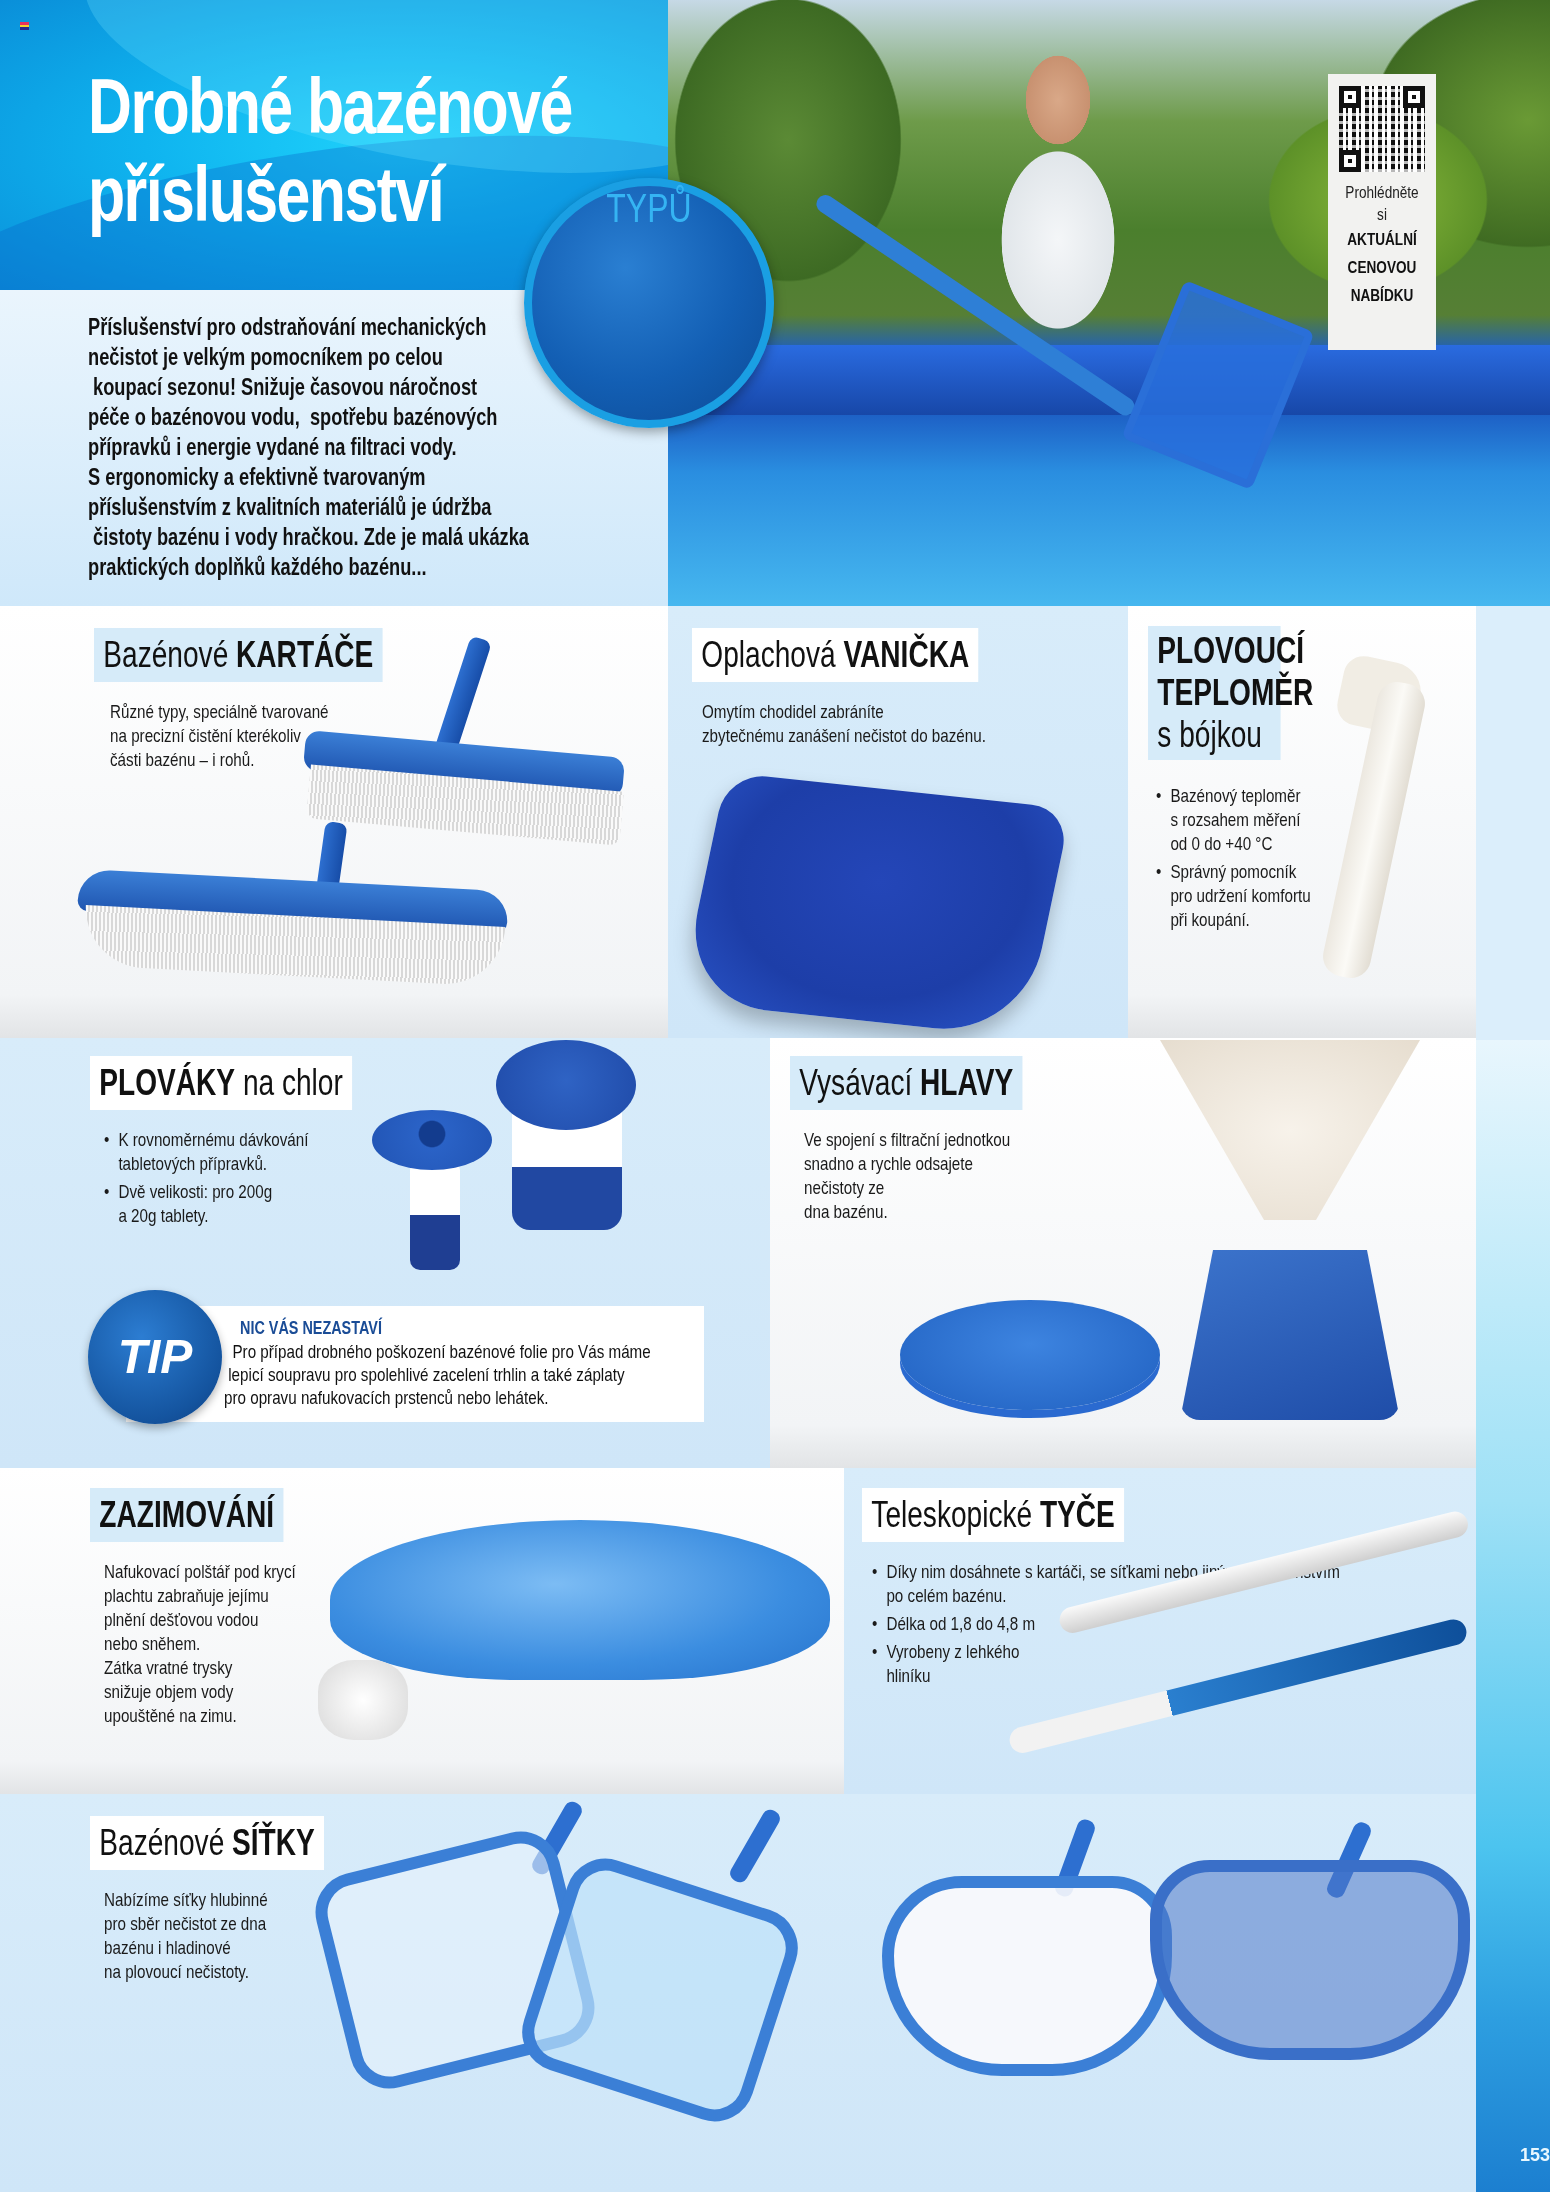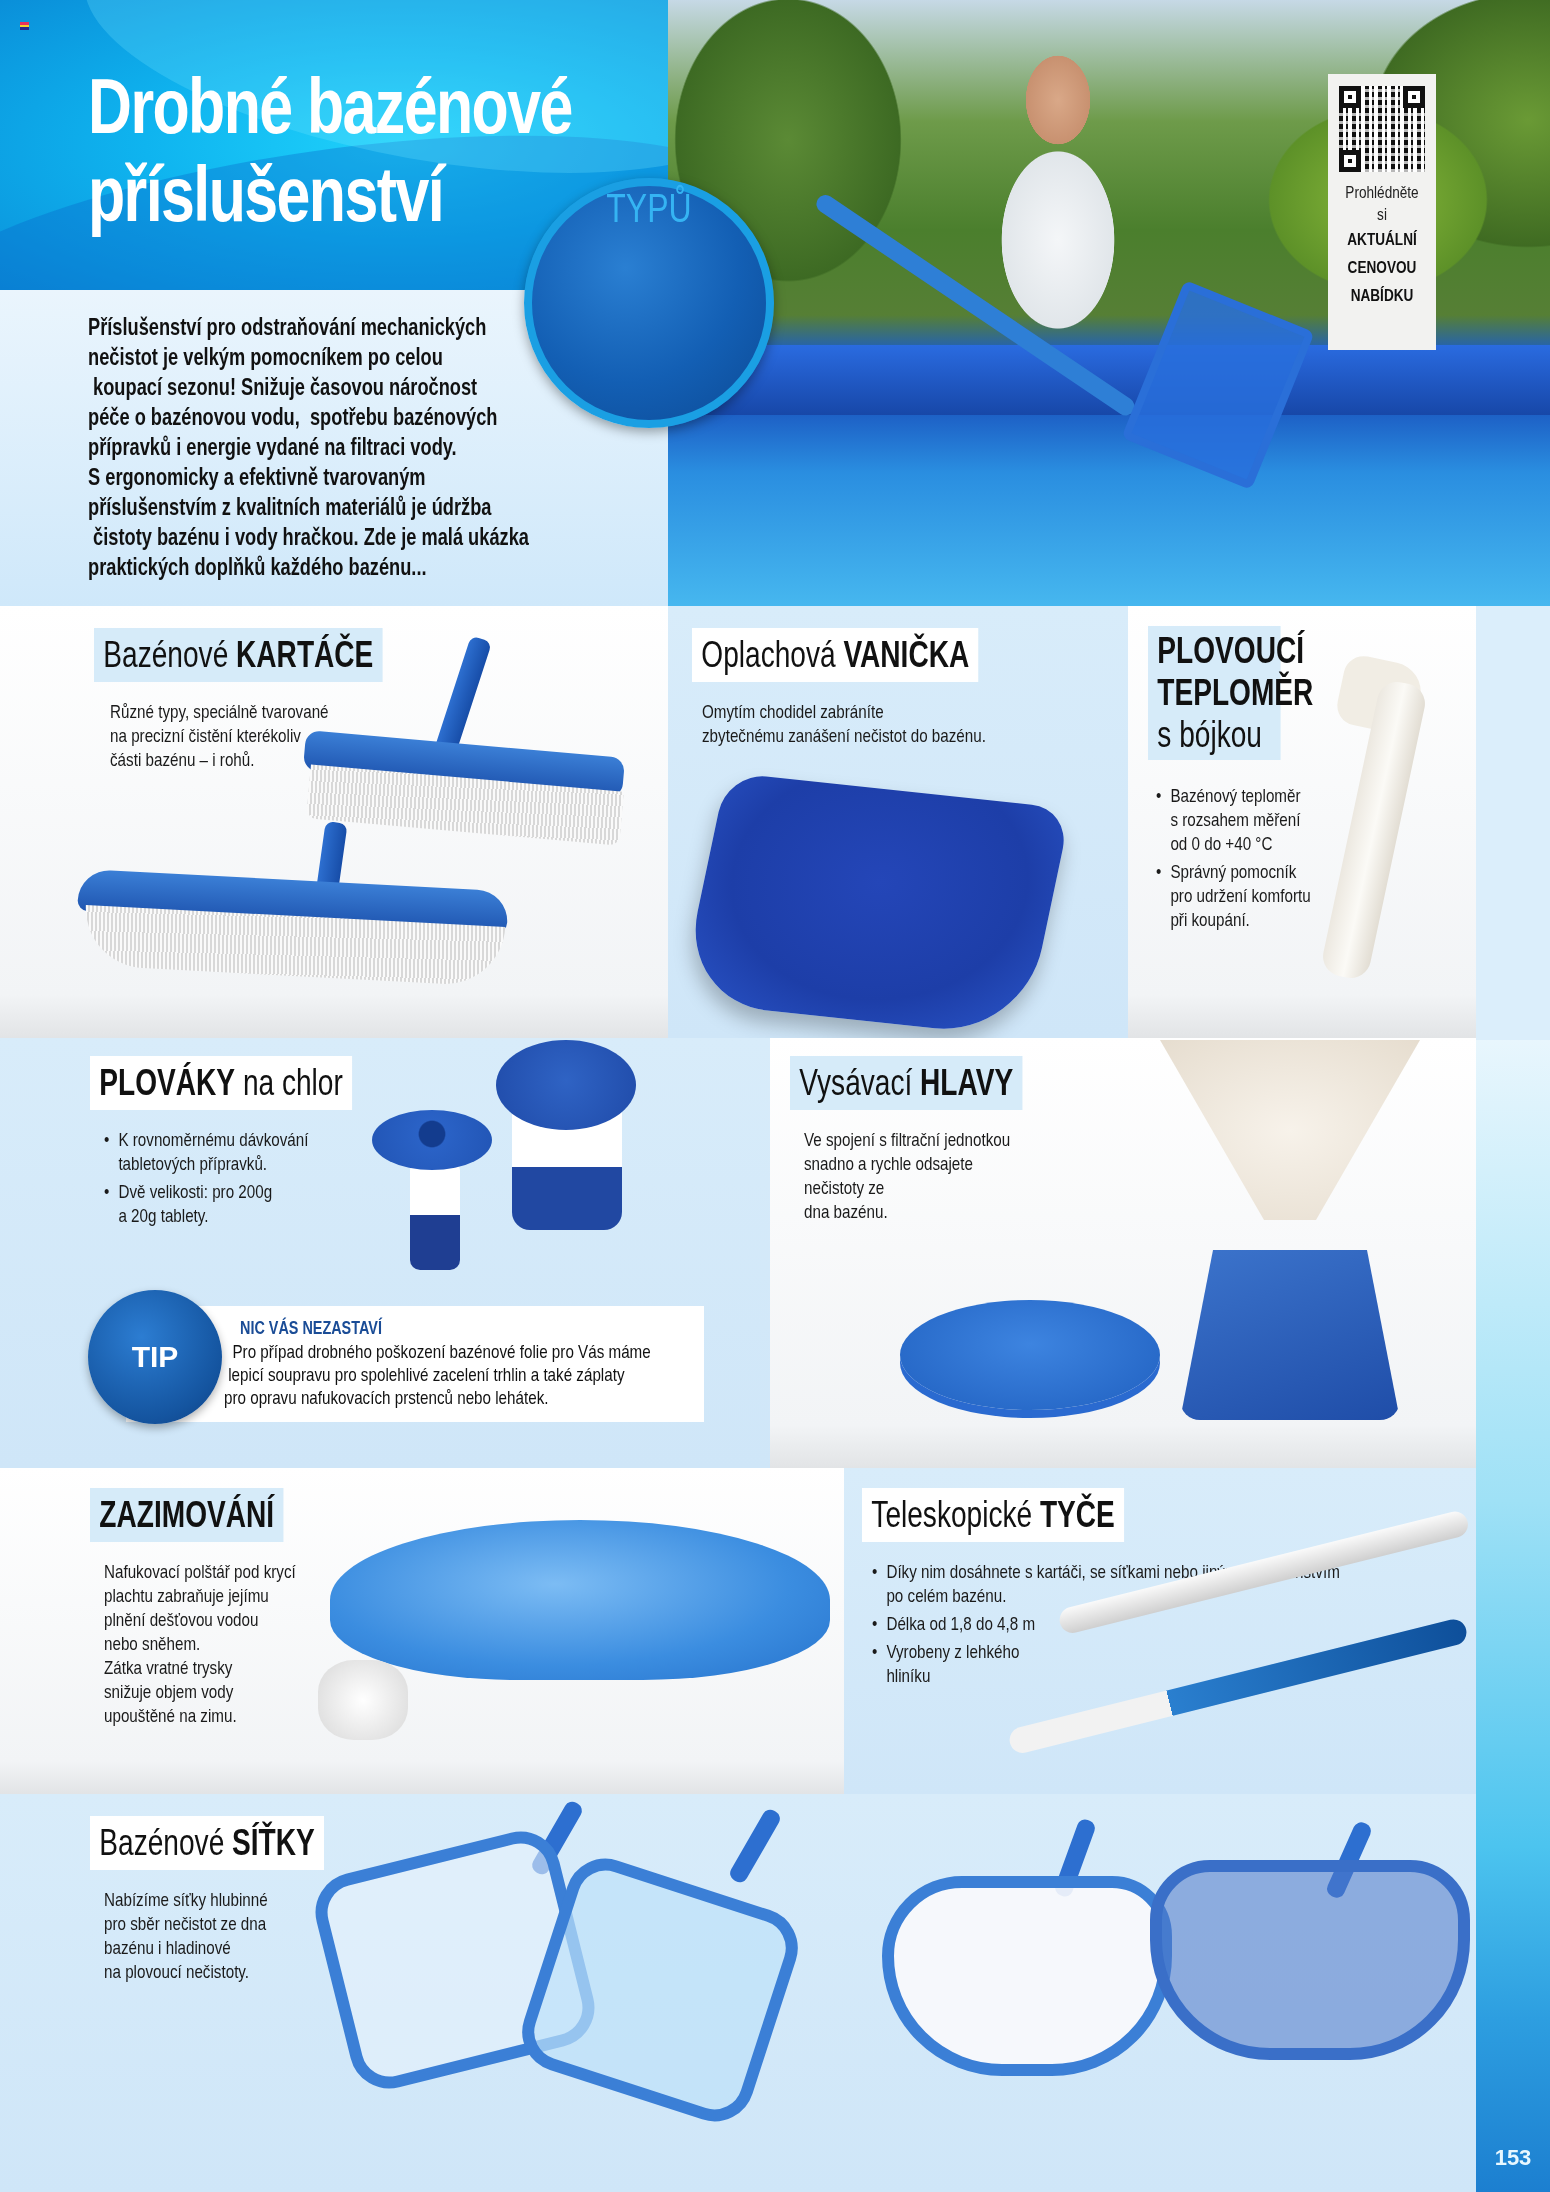--- a/index.html
+++ b/index.html
@@ -11,22 +11,22 @@
     color: #111;
   }
   .abs { position: absolute; }
 
   
   .side-strip {
     left: 1476px; top: 1040px; width: 74px; height: 1152px;
     background: linear-gradient(180deg, #e8f6fd 0%, #9fe1f6 40%, #4cc4ef 70%, #2d9ee0 85%, #1c7fd0 100%);
   }
   .page-num {
-    left: 1476px; top: 2145px; width: 74px; text-align: center;
-    color: #e8f8ff; font-weight: bold; font-size: 22px;
+    left: 1476px; top: 2145px; width: 74px; text-align: right;
+    color: #e8f8ff; font-weight: bold; font-size: 18px;
   }
 
   
   .hero-left {
     left: 0; top: 0; width: 668px; height: 290px;
     background: radial-gradient(ellipse at 60% 50%, #1fd2fb 0%, #0fb4ef 45%, #0a8fd9 100%);
     overflow: hidden;
   }
   .hero-left::before {
     content: ""; position: absolute; left: -120px; top: 150px; width: 900px; height: 240px;
@@ -133,22 +133,22 @@
     background: radial-gradient(circle at 50% 40%, #133c8e 0 18%, #2a62c6 20%, #2154b4 100%); }
   .floater-small-body { left: 410px; top: 1160px; width: 50px; height: 110px; border-radius: 10px;
     background: linear-gradient(180deg, #fff 0 50%, #1f3e92 50%); }
   .floater-big { left: 496px; top: 1040px; width: 140px; height: 90px; border-radius: 50%;
     background: radial-gradient(circle at 50% 45%, #2f63c4, #1f4aa8); }
   .floater-big-body { left: 512px; top: 1090px; width: 110px; height: 140px; border-radius: 18px;
     background: linear-gradient(180deg, #fff 0 55%, #2148a2 55%); }
 
   .tip-circle { left: 88px; top: 1290px; width: 134px; height: 134px; border-radius: 50%; z-index: 3;
     background: radial-gradient(circle at 40% 35%, #2c7dd2, #14549f 70%, #0f3e7e 100%);
-    color: #fff; font-size: 30px; font-weight: bold; text-align: center; line-height: 134px;
-    box-shadow: 0 4px 8px rgba(0,0,0,.3); }
+    color: #fff; font-size: 48px; font-weight: bold; text-align: center; line-height: 134px;
+    box-shadow: 0 4px 8px rgba(0,0,0,.3); font-style: italic; }
   .tip-box { left: 126px; top: 1306px; width: 578px; height: 116px; background: #fff; z-index: 2; }
   .tip-head { position: absolute; left: 114px; top: 12px; color: #1a4c96; font-weight: bold; font-size: 18px;
     transform: scaleX(0.8); transform-origin: left top; white-space: nowrap; }
   .tip-text { position: absolute; left: 98px; top: 34px; font-size: 19px; line-height: 23px; color: #111;
     transform: scaleX(0.8); transform-origin: left top; white-space: nowrap; }
 
   .vac-round { left: 900px; top: 1300px; width: 260px; height: 110px; border-radius: 50%;
     background: radial-gradient(ellipse at 50% 40%, #3d84e0, #2060c0); box-shadow: 0 8px 0 #2a6ad0; }
   .vac-tri { left: 1180px; top: 1250px; width: 220px; height: 170px;
     background: linear-gradient(160deg, #3c74cc, #1f4da8); clip-path: polygon(0 100%, 100% 100%, 85% 0, 15% 0); border-radius: 20px; }

